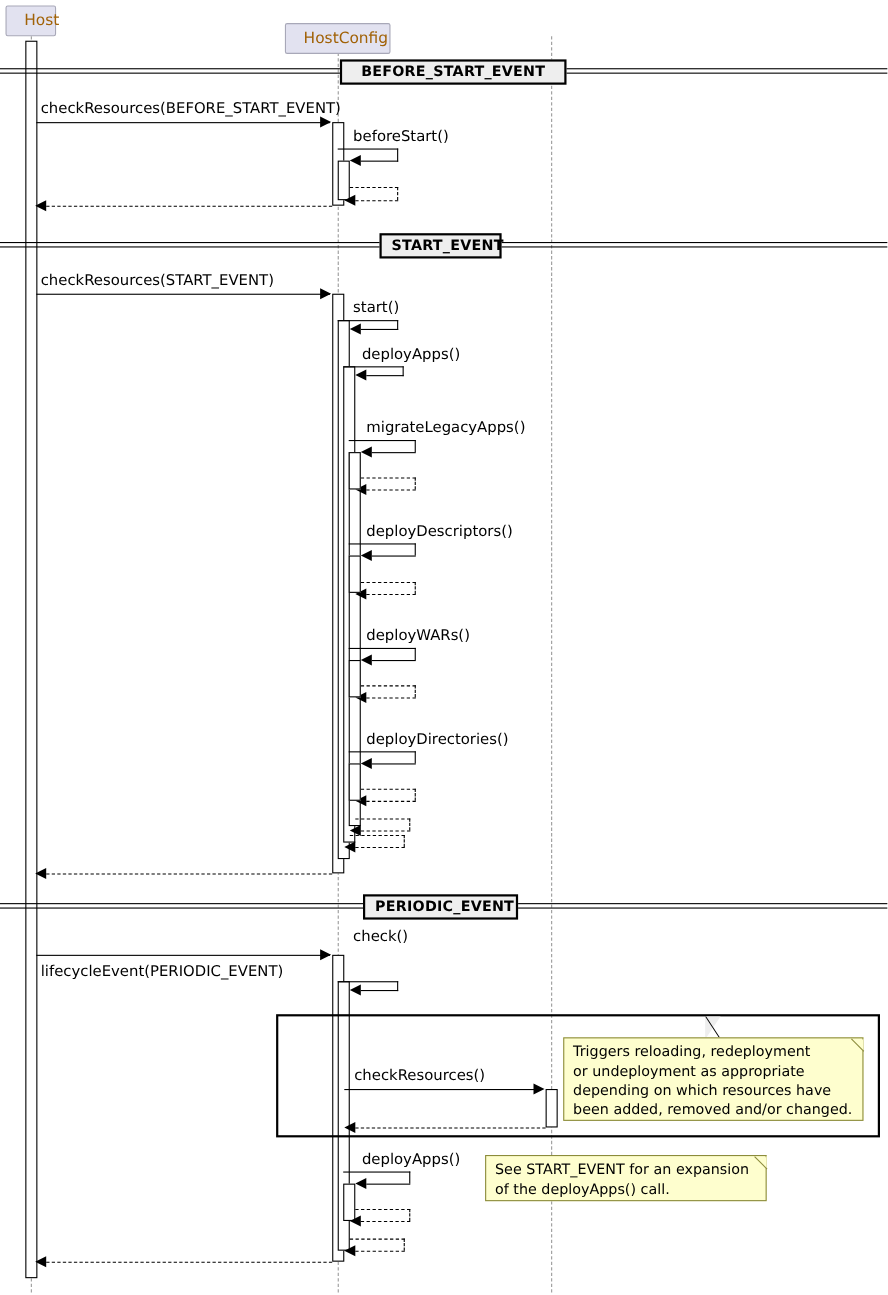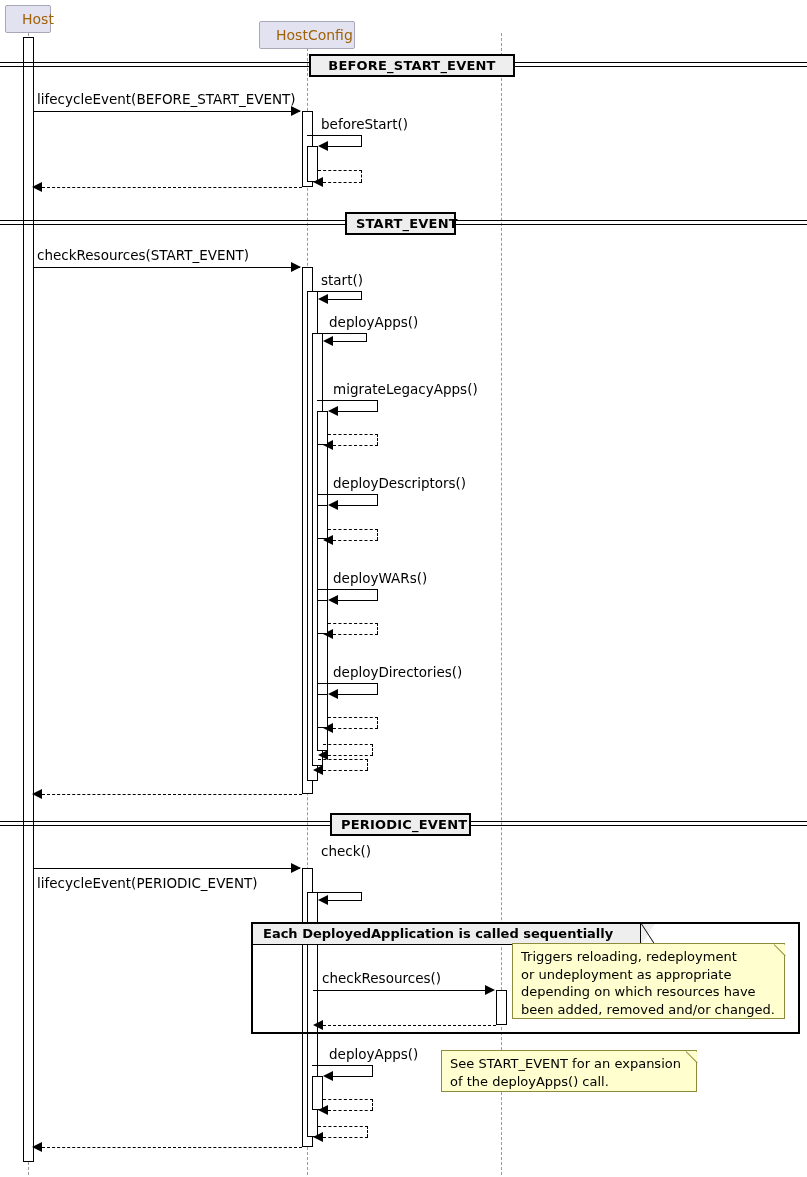--- a/index.html
+++ b/index.html
@@ -159,21 +159,21 @@
   <div class="lifeline" style="left:501px;top:33px;height:1142px;"></div>
 
   <div class="participant" style="left:5px;top:5px;width:46px;">Host</div>
   <div class="participant" style="left:259px;top:21px;width:96px;">HostConfig</div>
 
   <div class="activation" style="left:23px;top:37px;height:1125px;"></div>
 
   <div class="divider-rule" style="top:62px;"></div>
   <div class="divider-box" style="left:309px;top:54px;width:206px;">BEFORE_START_EVENT</div>
 
-  <div class="msg-label" style="left:37px;top:92px;">lifecycleEvent(BEFORE_START_EVENT)</div>
+  <div class="msg-label" style="left:37px;top:92px;">checkResources(BEFORE_START_EVENT)</div>
   <div class="msg-line" style="left:33px;top:111px;width:267px;"></div>
   <div class="arrow-right" style="left:291px;top:106px;"></div>
 
   <div class="activation" style="left:302px;top:111px;height:76px;"></div>
 
   <div class="activation" style="left:307px;top:146px;height:36px;"></div>
 
   <div class="msg-label" style="left:321px;top:117px;">beforeStart()</div>
   <div class="msg-line" style="left:307px;top:135px;width:55px;"></div>
   <div class="vline" style="left:361px;top:135px;height:12px;"></div>
@@ -279,21 +279,20 @@
   <div class="activation" style="left:302px;top:868px;height:279px;"></div>
   <div class="activation" style="left:307px;top:892px;height:245px;"></div>
 
   <div class="msg-label" style="left:321px;top:844px;">check()</div>
   <div class="msg-line" style="left:307px;top:892px;width:55px;"></div>
   <div class="vline" style="left:361px;top:892px;height:9px;"></div>
   <div class="msg-line" style="left:328px;top:900px;width:34px;"></div>
   <div class="arrow-left" style="left:318px;top:895px;"></div>
 
   <div class="group-frame" style="left:251px;top:922px;width:549px;height:112px;"></div>
-  <div class="group-header" style="left:253px;top:924px;width:388px;">Each DeployedApplication is called sequentially</div>
   <div class="group-header-tab" style="left:641px;top:924px;border-top:21px solid #EEEEEE;border-right:14px solid transparent;"></div>
   <div class="vline" style="left:641px;top:924px;height:21px;border-left:1.6px solid #000;transform:skewX(33deg);transform-origin:top;"></div>
 
   <div class="msg-label" style="left:322px;top:971px;">checkResources()</div>
   <div class="msg-line" style="left:313px;top:990px;width:176px;"></div>
   <div class="arrow-right" style="left:485px;top:985px;"></div>
   <div class="activation" style="left:496px;top:990px;height:35px;"></div>
   <div class="msg-line dashed" style="left:323px;top:1025px;width:173px;"></div>
   <div class="arrow-left" style="left:313px;top:1020px;"></div>
 

